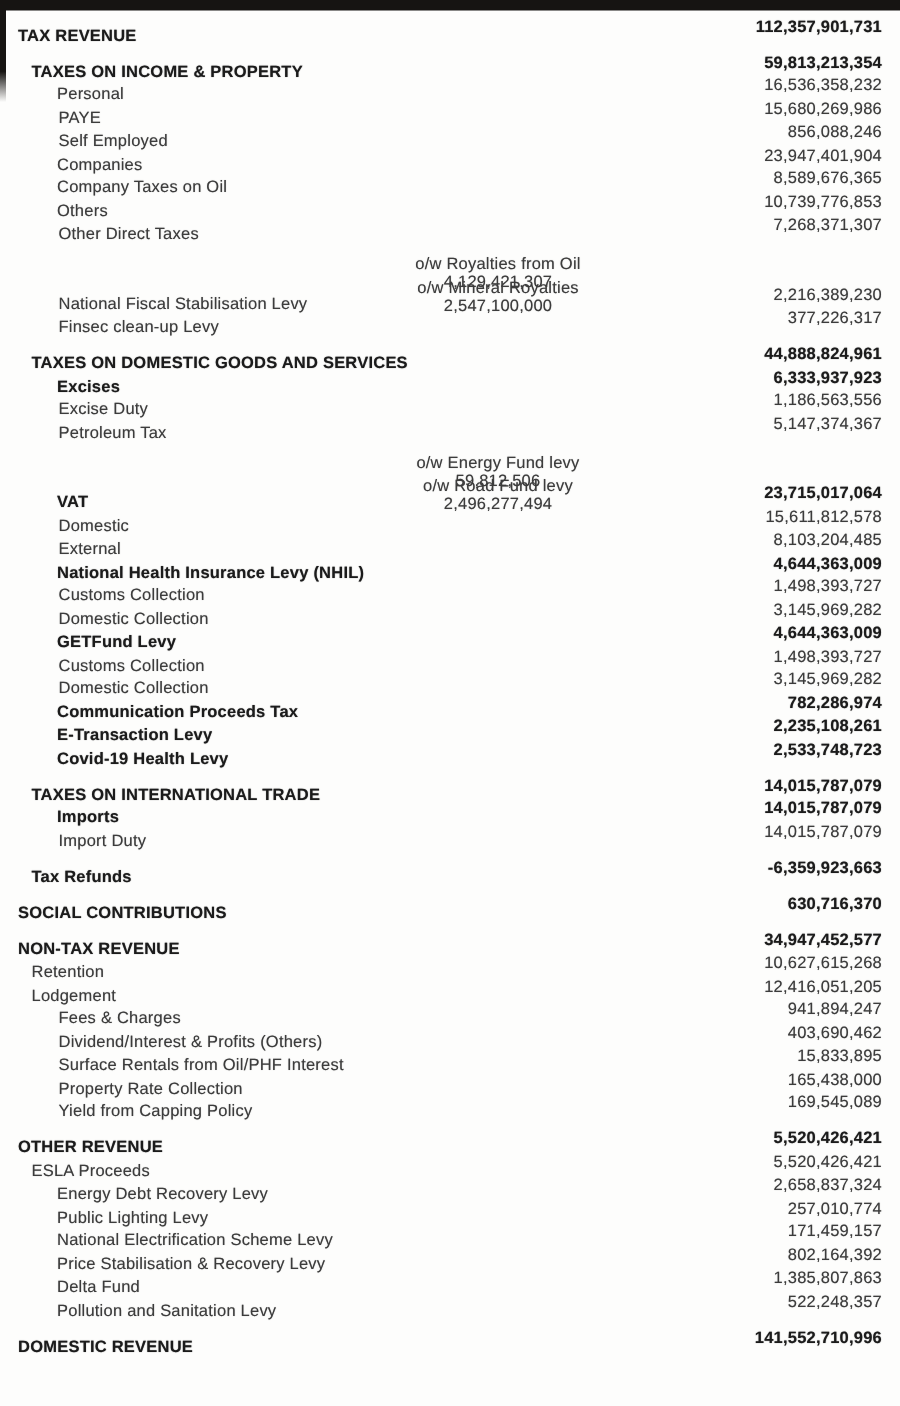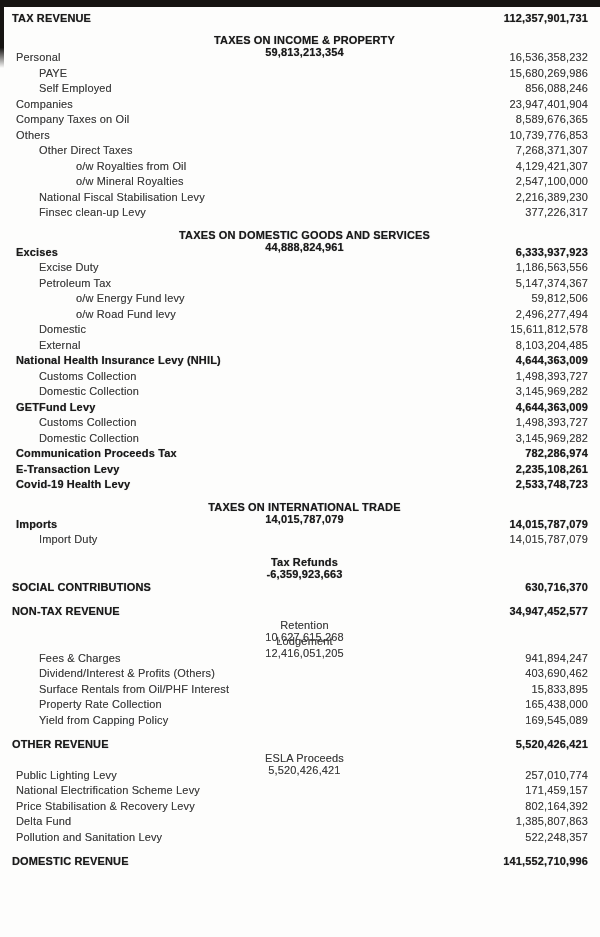--- a/index.html
+++ b/index.html
@@ -47,27 +47,27 @@
     color: var(--text-color, #3c3c3c);
     text-shadow: 0 0 0.6px rgba(70,70,70,0.55);
     white-space: nowrap;
   }
   .row.gap { margin-top: 8.5px; }
   .row.bold {
     font-weight: 700;
     color: var(--bold-color, #1b1b1b);
     text-shadow: 0 0 0.7px rgba(20,20,20,0.6);
   }
-  .row .label { flex: 0 0 auto; }
+  .row .label { flex: 0 0 auto; margin-top: 12px; }
   .row .value { flex: 0 0 auto; text-align: left; }
   .lv0 { padding-left: 12px; }
-  .lv1 { padding-left: 21px; flex-direction: column; }
-  .lv2 { padding-left: 16px; }
+  .lv1 { padding-left: 21px; }
+  .lv2 { padding-left: 38px; }
   .lv3 { padding-left: 39px; }
-  .lv4 { padding-left: 76px; }
+  .lv4 { padding-left: 76px; flex-direction: column; }
 </style>
 </head>
 <body style="--page-bg: #fdfdfc; --bar-color: #161412; --text-color: #3c3c3c; --bold-color: #1b1b1b;">
 
 <div class="top-bar"></div>
 <div class="left-strip"></div>
 
 <div class="table" id="revenue-table">
     <div class="row lv0 bold">
       <span class="label">TAX REVENUE</span>
@@ -138,20 +138,24 @@
       <span class="value">5,147,374,367</span>
     </div>
     <div class="row lv4">
       <span class="label">o/w Energy Fund levy</span>
       <span class="value">59,812,506</span>
     </div>
     <div class="row lv4">
       <span class="label">o/w Road Fund levy</span>
       <span class="value">2,496,277,494</span>
     </div>
+    <div class="row lv2 bold">
+      <span class="label">VAT</span>
+      <span class="value">23,715,017,064</span>
+    </div>
     <div class="row lv3">
       <span class="label">Domestic</span>
       <span class="value">15,611,812,578</span>
     </div>
     <div class="row lv3">
       <span class="label">External</span>
       <span class="value">8,103,204,485</span>
     </div>
     <div class="row lv2 bold">
       <span class="label">National Health Insurance Levy (NHIL)</span>
@@ -243,20 +247,24 @@
     </div>
     <div class="row lv0 bold gap">
       <span class="label">OTHER REVENUE</span>
       <span class="value">5,520,426,421</span>
     </div>
     <div class="row lv1">
       <span class="label">ESLA Proceeds</span>
       <span class="value">5,520,426,421</span>
     </div>
     <div class="row lv2">
+      <span class="label">Energy Debt Recovery Levy</span>
+      <span class="value">2,658,837,324</span>
+    </div>
+    <div class="row lv2">
       <span class="label">Public Lighting Levy</span>
       <span class="value">257,010,774</span>
     </div>
     <div class="row lv2">
       <span class="label">National Electrification Scheme Levy</span>
       <span class="value">171,459,157</span>
     </div>
     <div class="row lv2">
       <span class="label">Price Stabilisation &amp; Recovery Levy</span>
       <span class="value">802,164,392</span>

